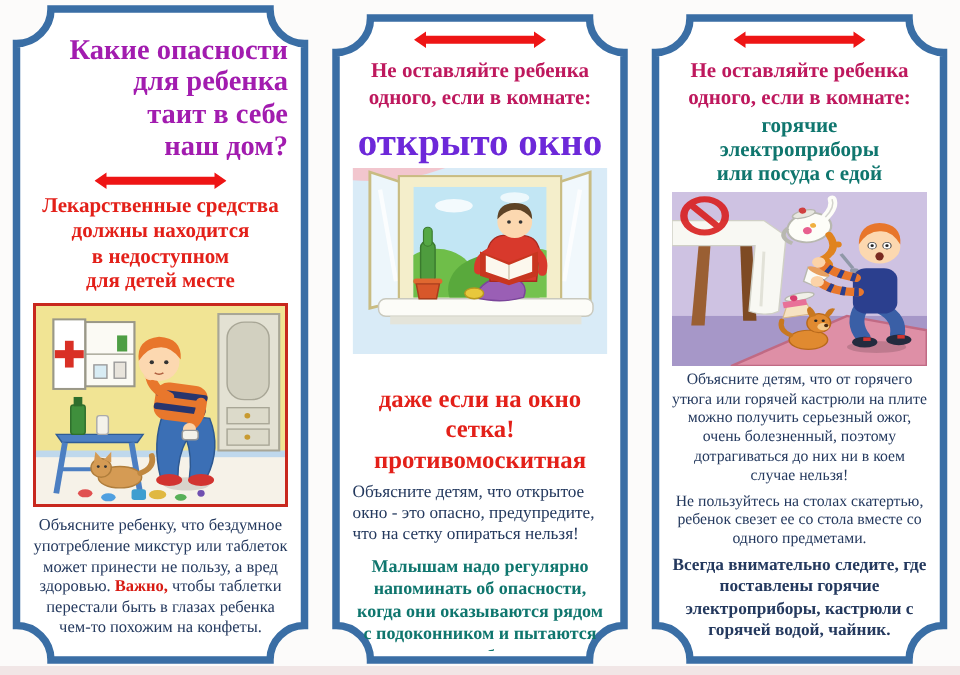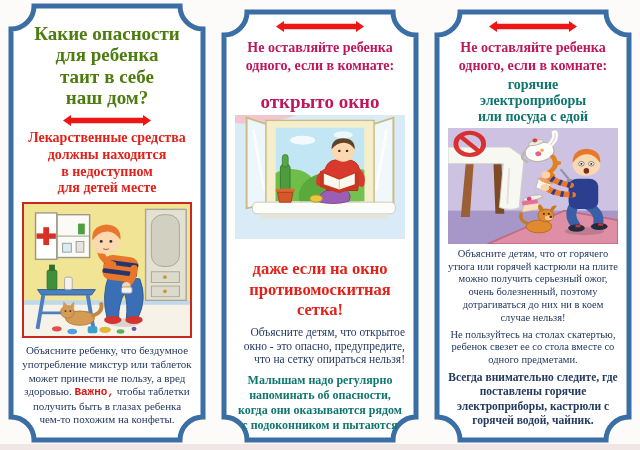--- a/index.html
+++ b/index.html
@@ -10,31 +10,31 @@
   }
   .footer-strip{position:absolute;left:0;bottom:0;width:640px;height:6px;background:#F1E6E6;}
   .panel{position:absolute;}
   .panel .frame{position:absolute;left:0;top:0;}
   .content{
     position:absolute;top:7px;bottom:9px;left:14px;right:14px;
     display:flex;flex-direction:column;align-items:center;overflow:hidden;
   }
   .arrow-ic{flex:0 0 auto;}
   
-  .l-title{width:100%;text-align:center;font-weight:bold;font-size:19px;line-height:1.12;color:#4d7c0f;margin-top:13px;}
+  .l-title{width:100%;text-align:right;font-weight:bold;font-size:19px;line-height:1.12;color:#a21caf;margin-top:13px;}
   .l-sub{width:100%;text-align:center;font-weight:bold;font-size:14px;line-height:1.2;color:#E32019;margin-top:3px;}
   .l-img{margin-top:5px;border:2px solid #C8281E;line-height:0;background:#F1E494;}
   .l-body{width:100%;margin:6px 0 0 0;text-align:center;font-size:11px;line-height:1.24;color:#24395E;}
-  .imp{color:#D81A12;font-weight:bold;font-family:Liberation Mono, monospace;}
+  .imp{color:#D81A12;font-weight:bold;}
   
   .p-title{width:100%;text-align:center;font-weight:bold;font-size:14px;line-height:1.25;color:#be185d;margin-top:6px;}
-  .m-danger{width:100%;text-align:center;font-weight:bold;font-size:19px;line-height:1.1;color:#be185d;margin-top:18px;}
+  .m-danger{width:100%;text-align:center;font-weight:bold;font-size:26px;line-height:1.1;color:#6d28d9;margin-top:7px;}
   .m-img{margin-top:2px;line-height:0;}
   .m-warning{width:100%;text-align:center;font-weight:bold;font-size:16.5px;line-height:1.25;color:#E32019;margin-top:20px;}
-  .m-body1{width:100%;margin:5px 0 0 0;text-align:right;font-size:11.5px;line-height:1.2;color:#24395E;}
+  .m-body1{width:100%;margin:5px 0 0 0;text-align:left;font-size:11.5px;line-height:1.2;color:#24395E;}
   .m-body2{width:100%;margin:6px 0 12px 0;text-align:center;font-size:12px;line-height:1.25;font-weight:bold;color:#0f766e;}
   .r-danger{width:100%;text-align:center;font-weight:bold;font-size:14px;line-height:1.14;color:#0f766e;margin-top:3px;}
   .r-img{margin-top:3px;line-height:0;}
   .r-body{width:100%;margin:4px 0 0 0;text-align:center;font-size:10.5px;line-height:1.22;color:#24395E;}
   .r-body3{width:100%;margin:3px 0 0 0;text-align:center;font-weight:bold;font-size:11.5px;line-height:1.24;color:#24395E;}
 </style>
 </head>
 <body>
 
 <div class="panel" style="left:8px;top:3px;width:198px;height:440px;">
@@ -127,21 +127,21 @@
         <ellipse cx="50" cy="143" rx="5" ry="3" fill="#50A0E0"></ellipse>
         <ellipse cx="84" cy="141" rx="6" ry="3.5" fill="#E0B840"></ellipse>
         <ellipse cx="100" cy="143" rx="4" ry="2.5" fill="#58B058"></ellipse>
         <rect x="66" y="137" width="10" height="8" rx="2" fill="#3E9ED0"></rect>
         <circle cx="114" cy="140" r="2.5" fill="#7050B0"></circle>
       </svg>
     </div>
     <p class="l-body">
       <span>Объясните ребенку, что бездумное употребление микстур или таблеток может принести не пользу, а вред здоровью.</span>
       <span class="imp">Важно,</span>
-      <span>чтобы таблетки получить быть в глазах ребенка чем-то похожим на конфеты.</span>
+      <span>чтобы таблетки перестали быть в глазах ребенка чем-то похожим на конфеты.</span>
     </p>
   </div>
 </div>
 
 <div class="panel" style="left:221px;top:9px;width:198px;height:434px;">
   <svg class="frame" width="198" height="434">
     <path d="M 3 26 A 23 23 0 0 0 26 3 L 172 3 A 23 23 0 0 0 195 26 L 195 408 A 23 23 0 0 0 172 431 L 26 431 A 23 23 0 0 0 3 408 Z" fill="#FFFFFF" stroke="#3A6EA5" stroke-width="5"></path>
   </svg>
   <div class="content">
     <svg class="arrow-ic" width="88" height="13" viewBox="0 0 88 13" style="margin-top:4px">
@@ -196,22 +196,22 @@
           <line x1="108" y1="72" x2="108" y2="83" stroke="#D0C8B0"></line>
           <circle cx="112" cy="40" r="12" fill="#FCD8B0"></circle>
           <path d="M100 38 Q100 26 112 26 Q124 26 124 38 Q118 30 112 31 Q106 31 100 38 Z" fill="#5E4326"></path>
           <circle cx="108" cy="40" r="1.3" fill="#333"></circle>
             <circle cx="116" cy="40" r="1.3" fill="#333"></circle>
         </g>
       </svg>
     </div>
     <div class="m-warning">
       <div>даже если на окно</div>
+      <div>сетка!</div>
       <div>противомоскитная</div>
-      <div>сетка!</div>
     </div>
     <p class="m-body1">Объясните детям, что открытое окно - это опасно, предупредите, что на сетку опираться нельзя!</p>
     <p class="m-body2">Малышам надо регулярно напоминать об опасности, когда они оказываются рядом с подоконником и пытаются на него забраться.</p>
   </div>
 </div>
 
 <div class="panel" style="left:434px;top:9px;width:198px;height:434px;">
   <svg class="frame" width="198" height="434">
     <path d="M 3 26 A 23 23 0 0 0 26 3 L 172 3 A 23 23 0 0 0 195 26 L 195 408 A 23 23 0 0 0 172 431 L 26 431 A 23 23 0 0 0 3 408 Z" fill="#FFFFFF" stroke="#3A6EA5" stroke-width="5"></path>
   </svg>

